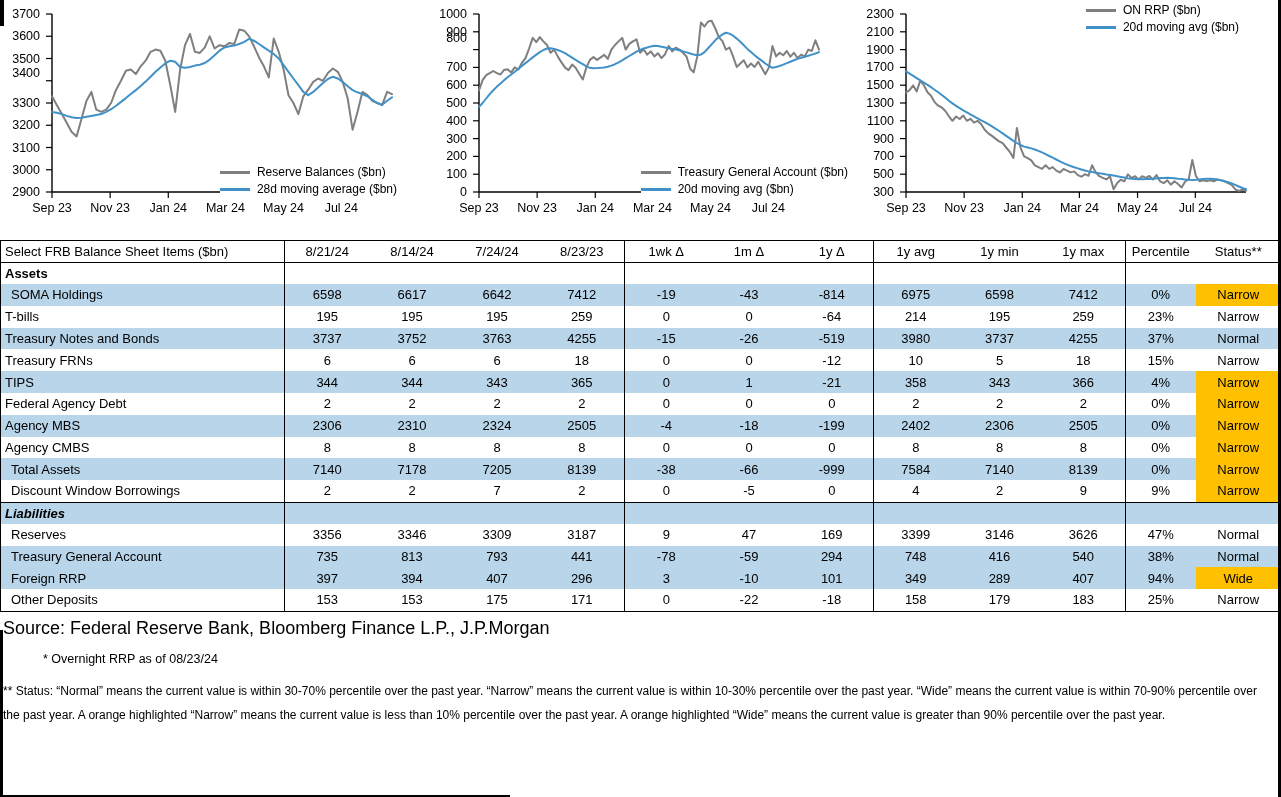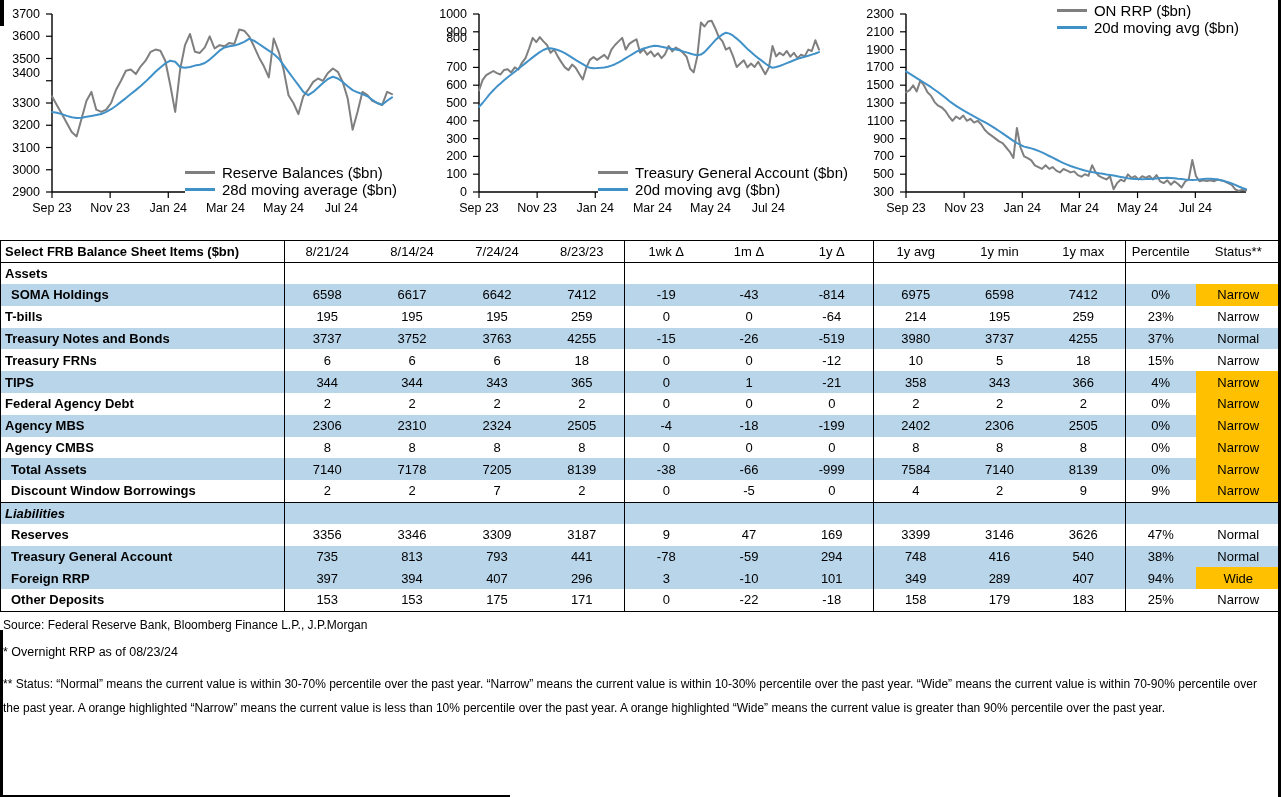--- a/index.html
+++ b/index.html
@@ -14,46 +14,46 @@
   #edge-bottom { left:0; bottom:0; width:510px; height:2px; }
 
   
   .charts-row { display:flex; width:1281px; height:240px; }
   .chart { position:relative; width:427px; height:240px; }
   .chart svg { position:absolute; left:46px; top:8px; overflow:visible; }
   .ylabels span { position:absolute; left:0; width:40px; text-align:right;
     font-size:12.5px; line-height:15px; }
   .xlabels span { position:absolute; font-size:12.5px; transform:translateX(-50%);
     white-space:nowrap; }
-  .legend { position:absolute; font-size:15px; line-height:17px; background:#fff; }
+  .legend { position:absolute; font-size:12px; line-height:17px; background:#fff; }
   .legend .li { display:flex; align-items:center; white-space:nowrap; }
   .legend .sw { display:inline-block; width:30px; height:2.5px; margin-right:7px; flex:none; }
   .legend.bottom-right { right:30px; bottom:42px; }
   .legend.bottom-right-2 { right:6px; bottom:42px; }
   .legend.top-right { right:42px; top:2px; }
 
   
   #bs-table { border-collapse:collapse; table-layout:fixed; width:1281px;
     border:1.5px solid #000; font-size:13px; }
   #bs-table td, #bs-table th { height:21.8px; padding:0 2px; text-align:center;
     font-weight:normal; overflow:hidden; white-space:nowrap; }
   #bs-table thead th { border-bottom:1.5px solid #000; }
-  #bs-table .lbl { text-align:left; padding-left:4px;font-weight:bold; }
+  #bs-table .lbl { text-align:left; padding-left:4px; }
   #bs-table .ind1 { padding-left:10px; }
   #bs-table .ind2 { }
   #bs-table tr.shaded td { background:#b8d5ea; }
   #bs-table tr.section td { font-weight:bold; }
   #bs-table tr.topline td { border-top:1.5px solid #000;font-style:italic; }
   #bs-table .div-r { border-right:1.5px solid #000; }
   #bs-table td.orange { background:#ffc000 !important; }
 
   
   .footer { padding:3px 2px 0 3px; }
-  .src { font-size:12px; margin-top:3px; }
-  .fn1 { font-size:12.5px; margin-top:13px; }
+  .src { font-size:18px; margin-top:3px; }
+  .fn1 { font-size:12.5px; margin-top:13px;padding-left:40px; }
   .fn2 { font-size:12px; margin-top:13px; line-height:24px; width:1272px; }
 </style>
 </head>
 <body>
 
 <div class="edge" id="edge-right"></div>
 <div class="edge" id="edge-topleft"></div>
 <div class="edge" id="edge-bottomleft"></div>
 <div class="edge" id="edge-bottom"></div>
 

